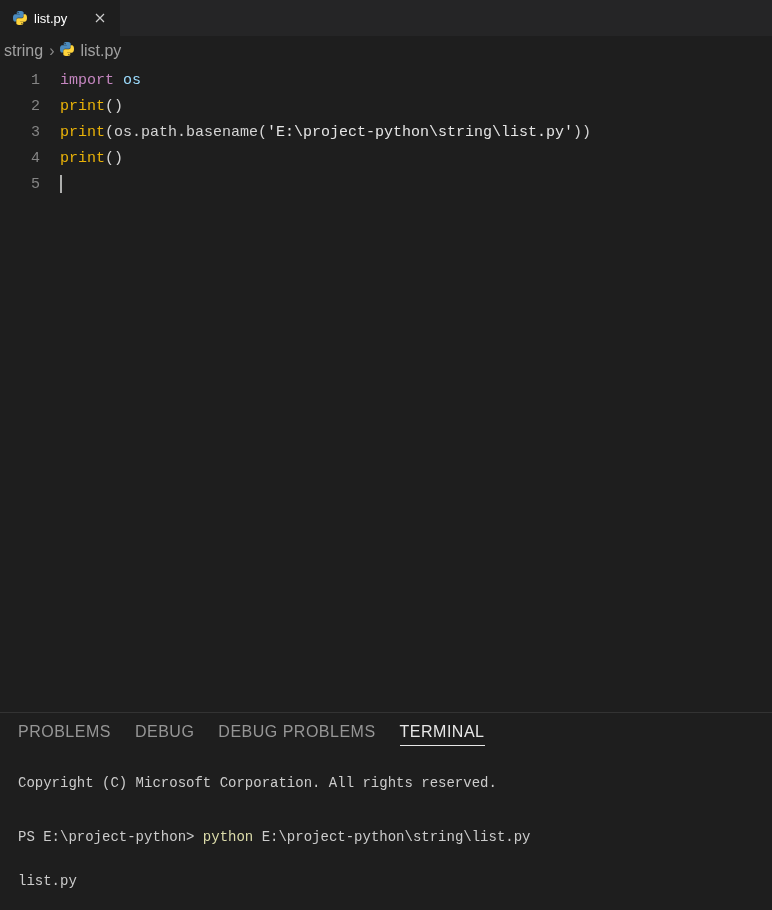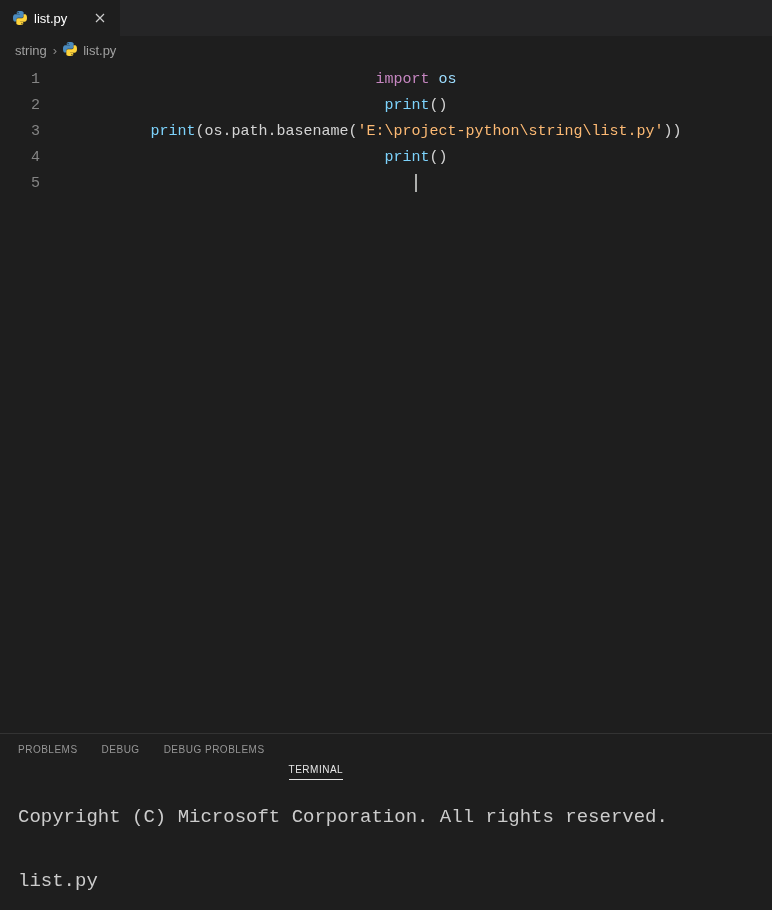--- a/index.html
+++ b/index.html
@@ -46,26 +46,25 @@
       color: #cccccc;
       cursor: pointer;
       width: 16px;
       height: 16px;
       display: flex;
       align-items: center;
       justify-content: center;
       border-radius: 3px;
     }
     .breadcrumb {
-      padding: 6px 15px;
-      font-size: 13px;
+      padding: 6px 4px;
+      font-size: 16px;
       font-family: -apple-system, 'Segoe UI', sans-serif;
       color: #a0a0a0;
       display: flex;
-      align-items: center;
       gap: 6px;
     }
     .breadcrumb-sep {
       color: #888;
     }
     .editor {
       flex: 1;
       display: flex;
       padding-top: 2px;
       overflow: hidden;
@@ -82,61 +81,59 @@
     .code {
       flex: 1;
       font-size: 15px;
       line-height: 26px;
       white-space: pre;
       color: #d4d4d4;
     }
     .code-line {
       display: block;
       min-height: 26px;
-      text-align: center;
     }
     .tk-keyword { color: #c586c0; }
     .tk-module { color: #9cdcfe; }
-    .tk-builtin { color: #7dd3fc; }
+    .tk-builtin { color: #eab308; }
     .tk-plain { color: #d4d4d4; }
-    .tk-string { color: #fdba74; }
+    .tk-string { color: #e5e5e5; }
     .cursor {
       display: inline-block;
       width: 2px;
       height: 18px;
       background: #aeafad;
       vertical-align: text-bottom;
     }
     .panel {
       border-top: 1px solid #333;
       background: #1e1e1e;
       display: flex;
       flex-direction: column;
     }
     .panel-tabs {
       display: flex;
       gap: 24px;
       padding: 10px 12px 8px 18px;
-      font-size: 10px;
+      font-size: 16px;
       font-family: -apple-system, 'Segoe UI', sans-serif;
       letter-spacing: 0.5px;
     }
     .panel-tab {
       color: #969696;
       cursor: pointer;
       padding-bottom: 4px;
     }
     .panel-tab.active {
       color: #e7e7e7;
       border-bottom: 1px solid #e7e7e7;
-      margin-top: 20px;
     }
     .terminal {
       padding: 12px 18px;
-      font-size: 19px;
+      font-size: 14px;
       line-height: 34px;
       color: #cccccc;
       font-family: 'Consolas', 'Courier New', monospace;
     }
     .term-line {
       white-space: pre-wrap;
     }
     .term-cmd { color: #dcdcaa; }
     .term-prompt { color: #cccccc; }
     .python-icon {
@@ -191,16 +188,17 @@
   <div class="panel-tabs">
     <div class="panel-tab">PROBLEMS</div>
     <div class="panel-tab">DEBUG</div>
     <div class="panel-tab">DEBUG PROBLEMS</div>
     <div class="panel-tab active">TERMINAL</div>
   </div>
   <div class="terminal" id="terminal">
       <div class="term-line"><span>Copyright (C) Microsoft Corporation. All rights reserved.</span></div>
       <div class="term-line" style="line-height: 10px;">&nbsp;</div>
       <div class="term-line" style="line-height: 10px;">&nbsp;</div>
+      <div class="term-line"><span class="term-prompt">PS E:\project-python&gt; </span><span class="term-cmd">python</span><span> E:\project-python\string\list.py</span></div>
       <div class="term-line" style="line-height: 10px;">&nbsp;</div>
       <div class="term-line"><span>list.py</span></div>
     </div>
 </div>
 
 </body></html>

